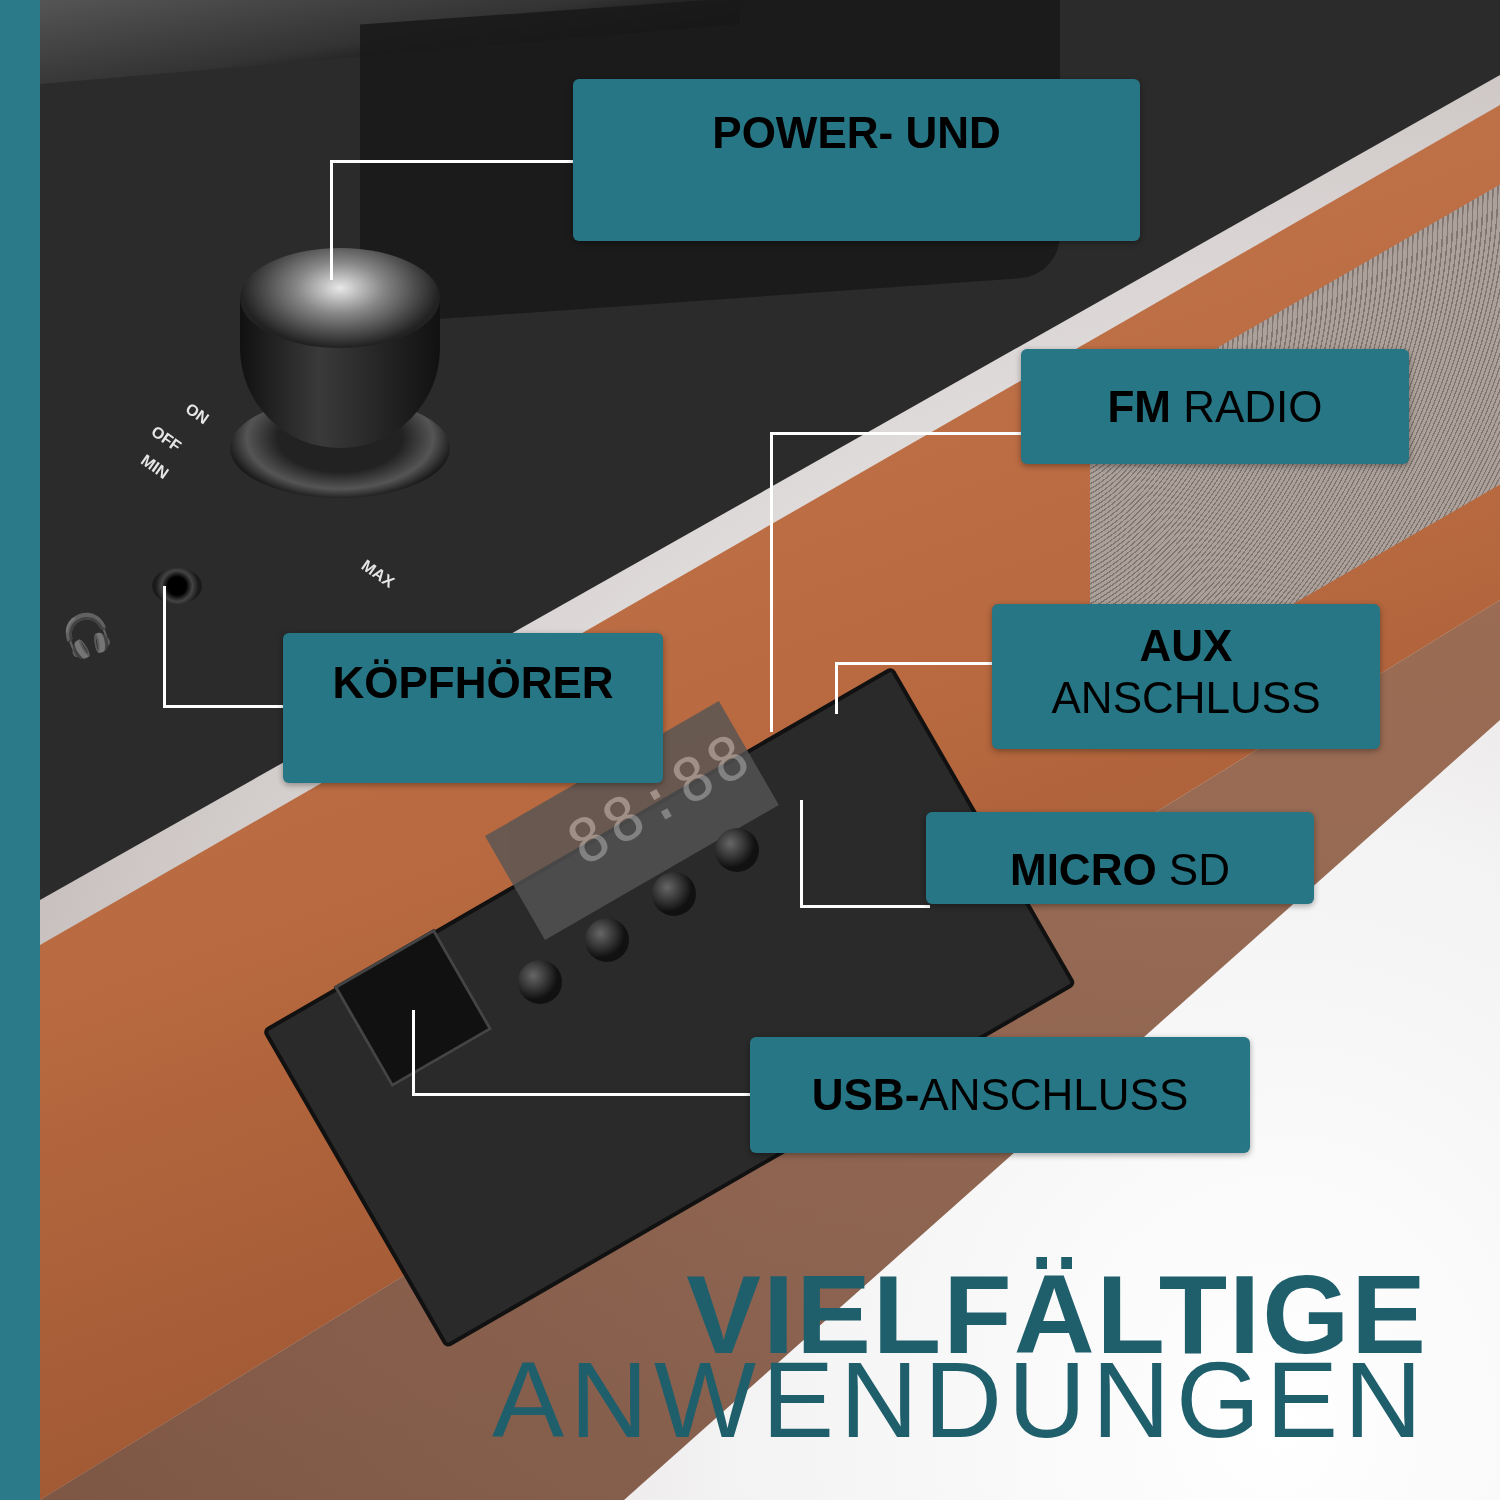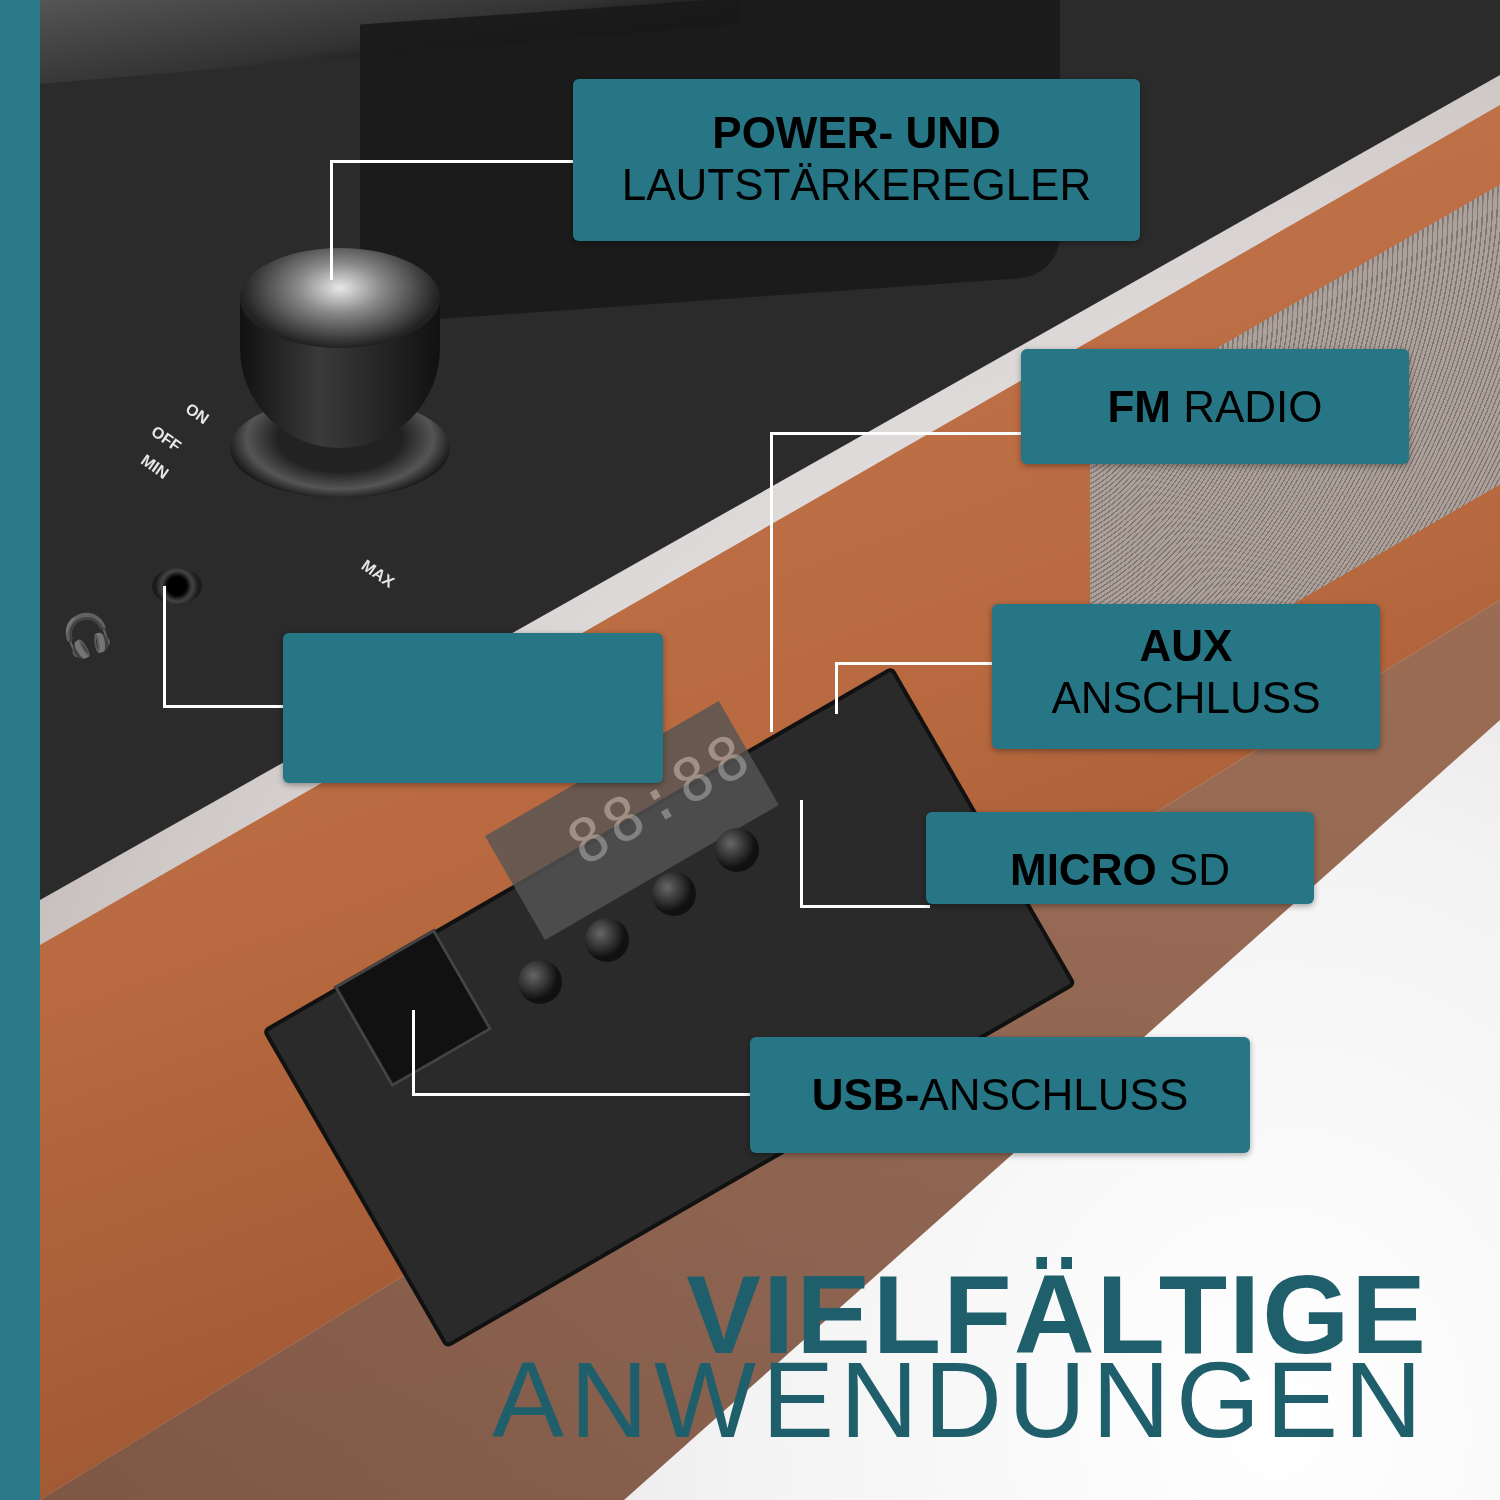--- a/index.html
+++ b/index.html
@@ -101,30 +101,30 @@
 <div class="connector" style="left:835px;top:662px;width:160px;height:3px;"></div>
 <div class="connector" style="left:163px;top:586px;width:3px;height:120px;"></div>
 <div class="connector" style="left:163px;top:705px;width:122px;height:3px;"></div>
 <div class="connector" style="left:800px;top:800px;width:3px;height:108px;"></div>
 <div class="connector" style="left:800px;top:905px;width:130px;height:3px;"></div>
 <div class="connector" style="left:412px;top:1010px;width:3px;height:85px;"></div>
 <div class="connector" style="left:412px;top:1093px;width:340px;height:3px;"></div>
 
 <div class="callout" style="left:573px;top:79px;width:567px;height:162px;padding-top:28px;box-sizing:border-box;">
   <span class="line bold">POWER- UND</span>
-  <span class="line">LAUTSTÄRKEREGLER</span>
 </div>
 <div class="callout" style="left:1021px;top:349px;width:388px;height:115px;line-height:115px;">
   <span class="bold" style="font-size:44px;">FM</span><span style="font-size:44px;"> RADIO</span>
 </div>
 <div class="callout" style="left:992px;top:604px;width:388px;height:145px;padding-top:16px;box-sizing:border-box;">
   <span class="line bold">AUX</span>
   <span class="line">ANSCHLUSS</span>
 </div>
 <div class="callout" style="left:283px;top:633px;width:380px;height:150px;padding-top:24px;box-sizing:border-box;">
+  <span class="line bold">KÖPFHÖRER</span>
 </div>
 <div class="callout" style="left:926px;top:812px;width:388px;height:92px;line-height:116px;">
   <span class="bold" style="font-size:44px;">MICRO</span><span style="font-size:44px;"> SD</span>
 </div>
 <div class="callout" style="left:750px;top:1037px;width:500px;height:116px;line-height:116px;">
   <span class="bold" style="font-size:44px;">USB-</span><span style="font-size:44px;">ANSCHLUSS</span>
 </div>
 
 <div class="headline h1">VIELFÄLTIGE</div>
 <div class="headline h2">ANWENDUNGEN</div>

